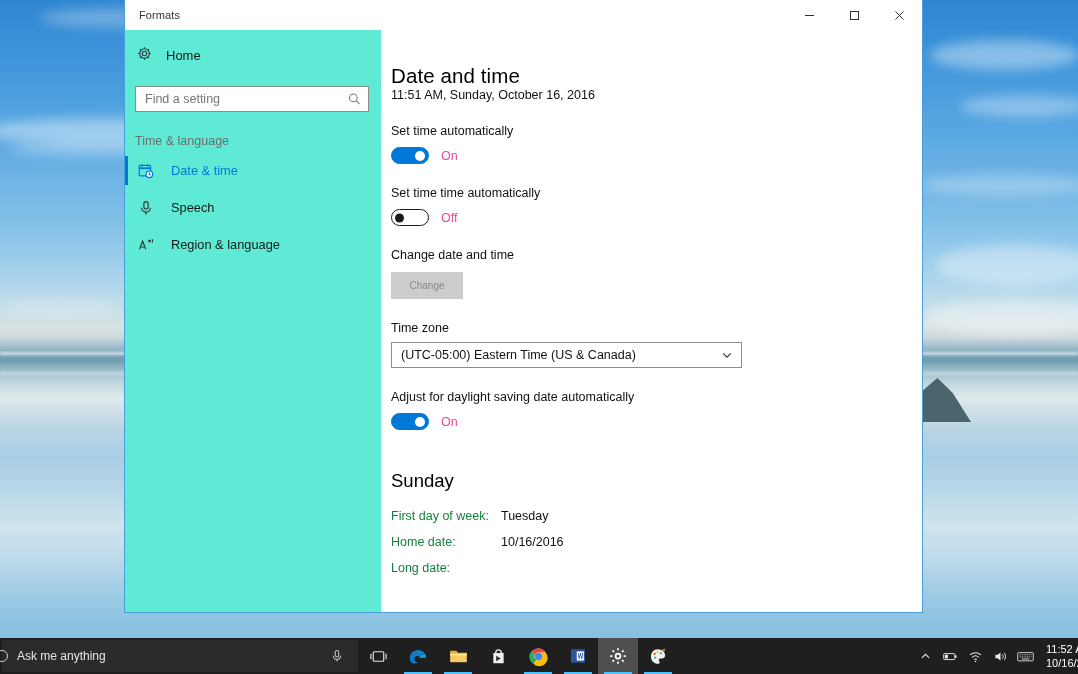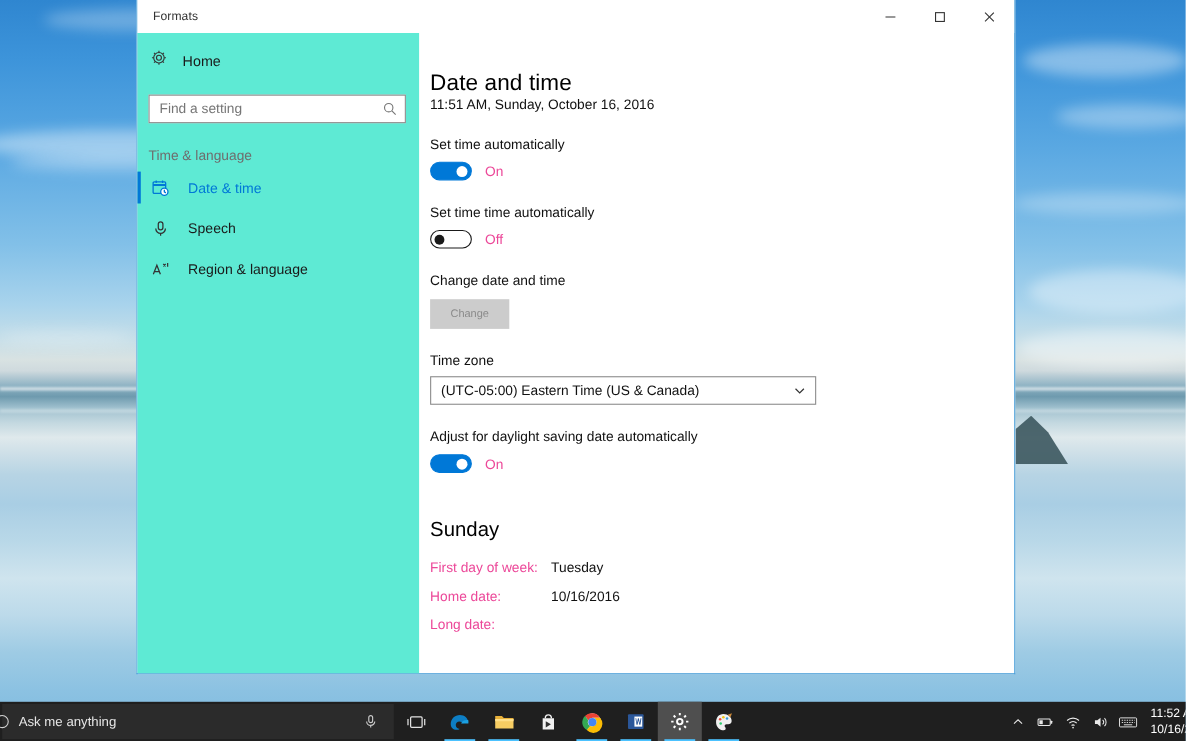--- a/index.html
+++ b/index.html
@@ -252,21 +252,21 @@
     margin-top: 40px;
   }
   .formats {
     margin-top: 17px;
     display: grid;
     grid-template-columns: 110px auto;
     row-gap: 12px;
     font-size: 12.5px;
     color: #111;
   }
-  .formats .k { color: #ec4899; }
+  .formats .k { color: #15803d; }
   .formats .v { color: #111; }
 
   
   #taskbar {
     position: absolute;
     left: 0; bottom: 0;
     width: 1078px; height: 36px;
     background: #1f1f1f;
     display: flex; align-items: center;
   }

